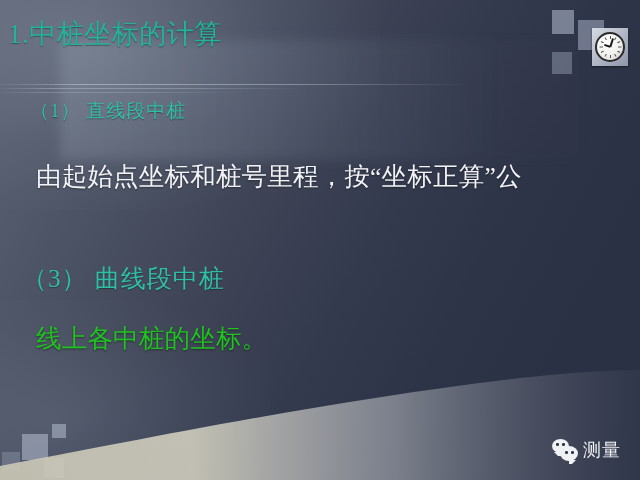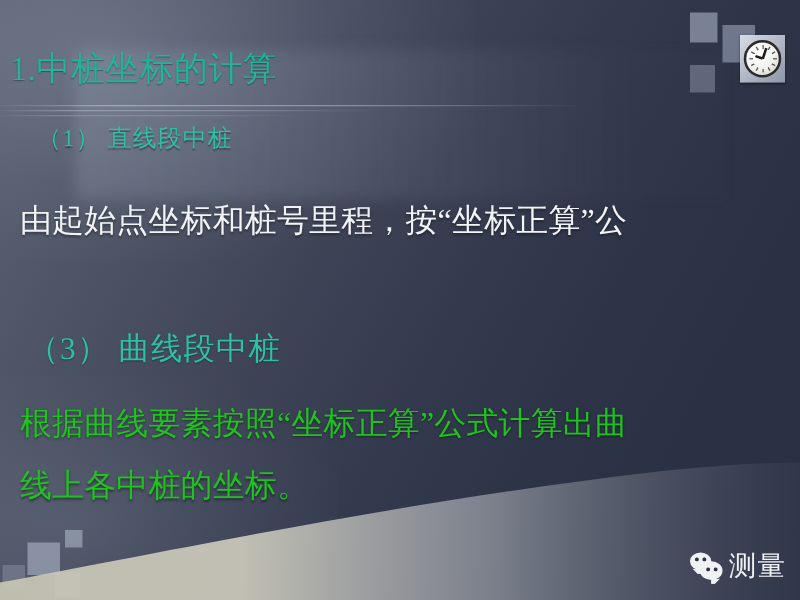--- a/index.html
+++ b/index.html
@@ -138,21 +138,20 @@
   
   .title {
     position: absolute;
     left: 8px; top: 20px;
     font-size: 27px;
     line-height: 1.1;
     color: #22b39a;
     letter-spacing: 0.5px;
     text-shadow: 0 1px 1px rgba(0,0,0,0.35);
     white-space: nowrap;
-    margin-top: 21px;
   }
 
   .subhead1 {
     position: absolute;
     left: 30px; top: 98px;
     font-size: 19px;
     color: #2fbfa4;
     letter-spacing: 1px;
     text-shadow: 0 1px 1px rgba(0,0,0,0.35);
     white-space: nowrap;
@@ -180,21 +179,21 @@
   .body-green {
     position: absolute;
     left: 16px; top: 314px;
     width: 614px;
     font-size: 25.5px;
     line-height: 50px;
     color: #1fc21f;
     letter-spacing: 0.2px;
     text-shadow: 0 1px 2px rgba(0,0,0,0.45);
   }
-  .body-white div, .body-green div { white-space: nowrap; }
+  .body-white div, .body-green div { white-space: nowrap; margin-left: 20px; }
 
   
   .watermark {
     position: absolute;
     left: 552px; top: 438px;
     display: flex;
     align-items: center;
     gap: 5px;
   }
   .wechat-icon {
@@ -231,21 +230,21 @@
     position: absolute;
     width: 2.6px; height: 2.6px;
     border-radius: 50%;
     background: #2e3345;
   }
   .wechat-icon .d1 { left: 4px;  top: 4px; }
   .wechat-icon .d2 { left: 10px; top: 4px; }
   .wechat-icon .d3 { left: 13px; top: 12px; }
   .wechat-icon .d4 { left: 19px; top: 12px; }
   .wm-label {
-    font-size: 22px;
+    font-size: 18px;
     color: #f0f1f4;
     font-family: Liberation Serif, serif;
     letter-spacing: 1px;
     text-align: right;
   }
 </style>
 </head>
 <body>
 
 <div id="slide">
@@ -286,21 +285,20 @@
     <div class="rule-line l3"></div>
   </div>
 
   <div class="subhead1">（1） 直线段中桩</div>
   <div class="body-white">
     <div>由起始点坐标和桩号里程，按“坐标正算”公</div>
   </div>
 
   <div class="subhead2">（3） 曲线段中桩</div>
   <div class="body-green">
-    <div>根据曲线要素按照“坐标正算”公式计算出曲</div>
     <div>线上各中桩的坐标。</div>
   </div>
 
   <div class="sq bl-c"></div>
   <div class="sq bl-a"></div>
   <div class="sq bl-b"></div>
   <div class="sq bl-d"></div>
 
   <div class="swoosh">
     <svg width="640" height="110" viewBox="0 0 640 110" preserveAspectRatio="none">

